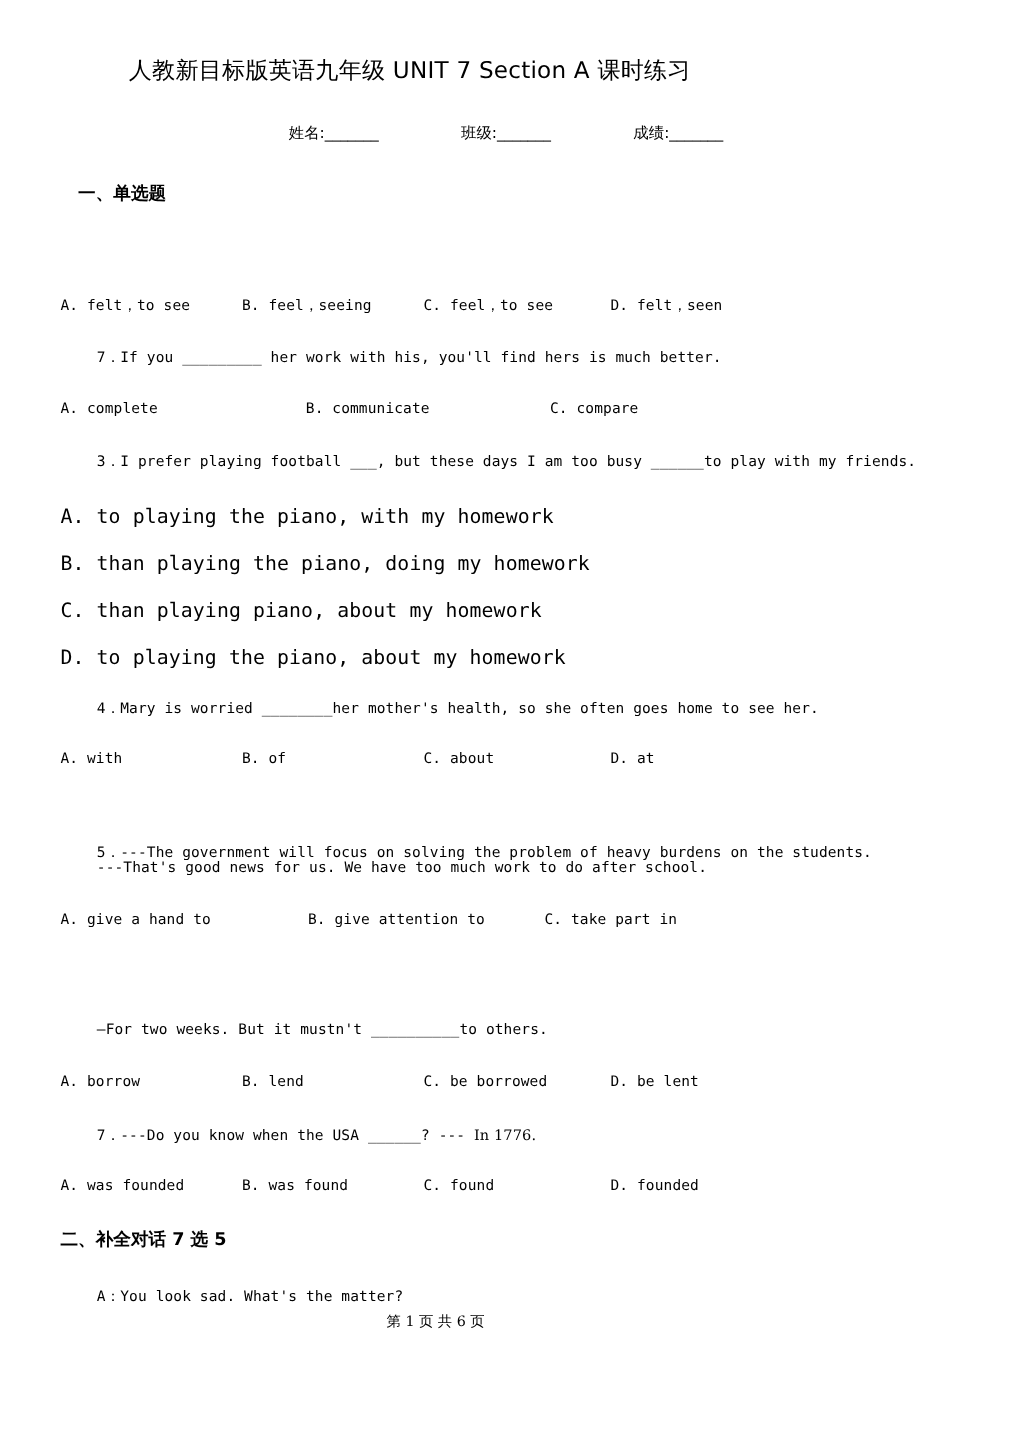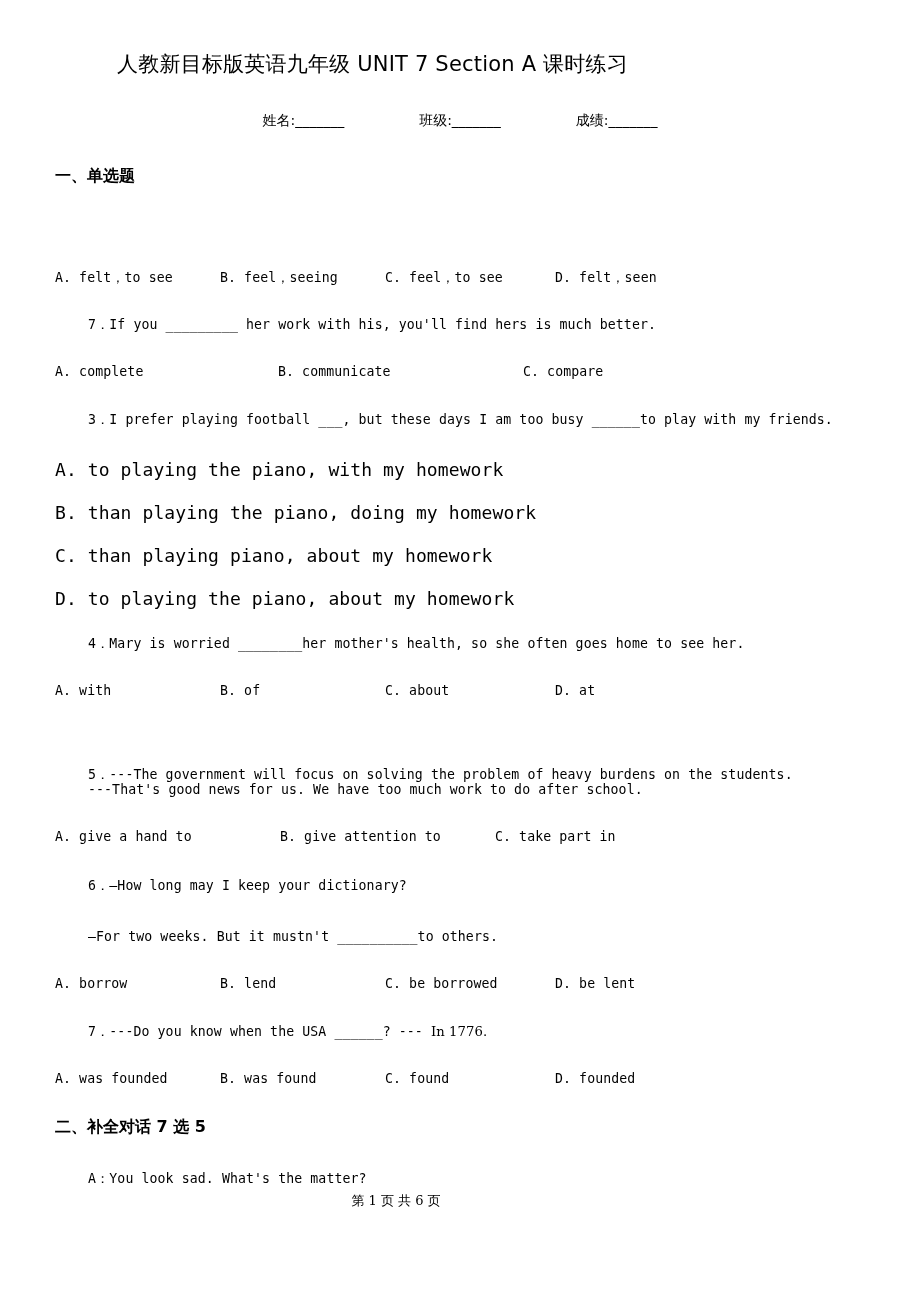--- a/index.html
+++ b/index.html
@@ -120,34 +120,34 @@
   <div class="doc-title">人教新目标版英语九年级 UNIT 7 Section A 课时练习</div>
 
   <div class="meta-row">
     <span class="meta-field">姓名:_______</span>
     <span class="meta-gap"></span>
     <span class="meta-field">班级:_______</span>
     <span class="meta-gap"></span>
     <span class="meta-field">成绩:_______</span>
   </div>
 
-  <div class="section-heading" style="top:166px;">一、单选题</div>
+  <div class="section-heading" style="top:166px;margin-left:16px;">一、单选题</div>
 
   <div class="opt-row" style="top:269px;">
     <span class="opt" style="left:0px;">A. felt，to see</span>
     <span class="opt" style="left:165px;">B. feel，seeing</span>
     <span class="opt" style="left:330px;">C. feel，to see</span>
     <span class="opt" style="left:500px;">D. felt，seen</span>
   </div>
 
   <div class="stem" style="top:316px;">7．If you _________ her work with his, you'll find hers is much better.</div>
   <div class="opt-row" style="top:364px;">
     <span class="opt" style="left:0px;">A. complete</span>
     <span class="opt" style="left:223px;">B. communicate</span>
-    <span class="opt" style="left:468px;">C. compare</span>
+    <span class="opt" style="left:445px;">C. compare</span>
   </div>
 
   <div class="stem" style="top:411px;">3．I prefer playing football ___, but these days I am too busy ______to play with my friends.</div>
   <div class="opt-line" style="top:459px;">A. to playing the piano, with my homework</div>
   <div class="opt-line" style="top:502px;">B. than playing the piano, doing my homework</div>
   <div class="opt-line" style="top:545px;">C. than playing piano, about my homework</div>
   <div class="opt-line" style="top:588px;">D. to playing the piano, about my homework</div>
 
   <div class="stem" style="top:635px;">4．Mary is worried ________her mother's health, so she often goes home to see her.</div>
   <div class="opt-row" style="top:683px;">
@@ -158,21 +158,20 @@
   </div>
 
   <div class="stem" style="top:730px;margin-top:36px;">5．---The government will focus on solving the problem of heavy burdens on the students.</div>
   <div class="stem cont" style="top:782px;">---That's good news for us. We have too much work to do after school.</div>
   <div class="opt-row" style="top:829px;">
     <span class="opt" style="left:0px;">A. give a hand to</span>
     <span class="opt" style="left:225px;">B. give attention to</span>
     <span class="opt" style="left:440px;">C. take part in</span>
   </div>
 
-  <div class="stem" style="top:877px;">6．—How long may I keep your dictionary?</div>
   <div class="stem cont" style="top:929px;">—For two weeks. But it mustn't __________to others.</div>
   <div class="opt-row" style="top:976px;">
     <span class="opt" style="left:0px;">A. borrow</span>
     <span class="opt" style="left:165px;">B. lend</span>
     <span class="opt" style="left:330px;">C. be borrowed</span>
     <span class="opt" style="left:500px;">D. be lent</span>
   </div>
 
   <div class="stem" style="top:1023px;">
     <span>7．---Do you know when the USA ______? --- </span><span class="serif-run">In 1776.</span>

